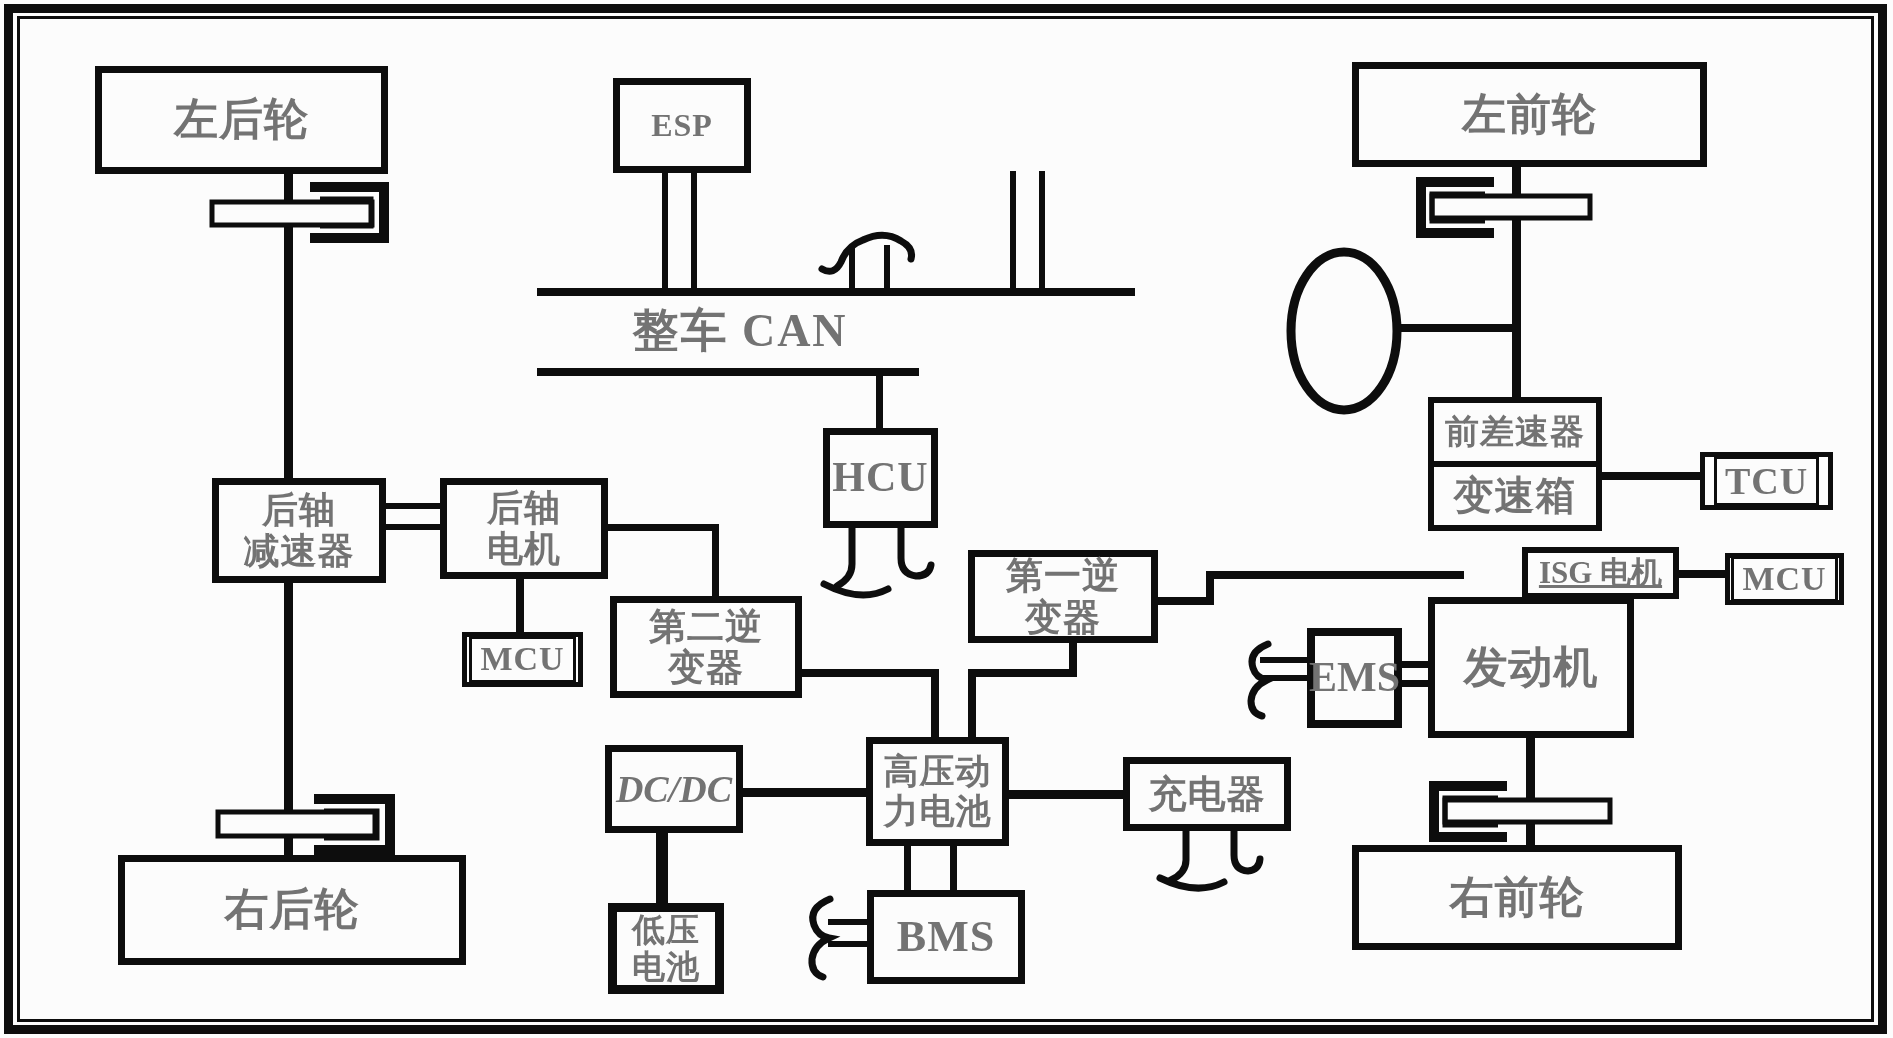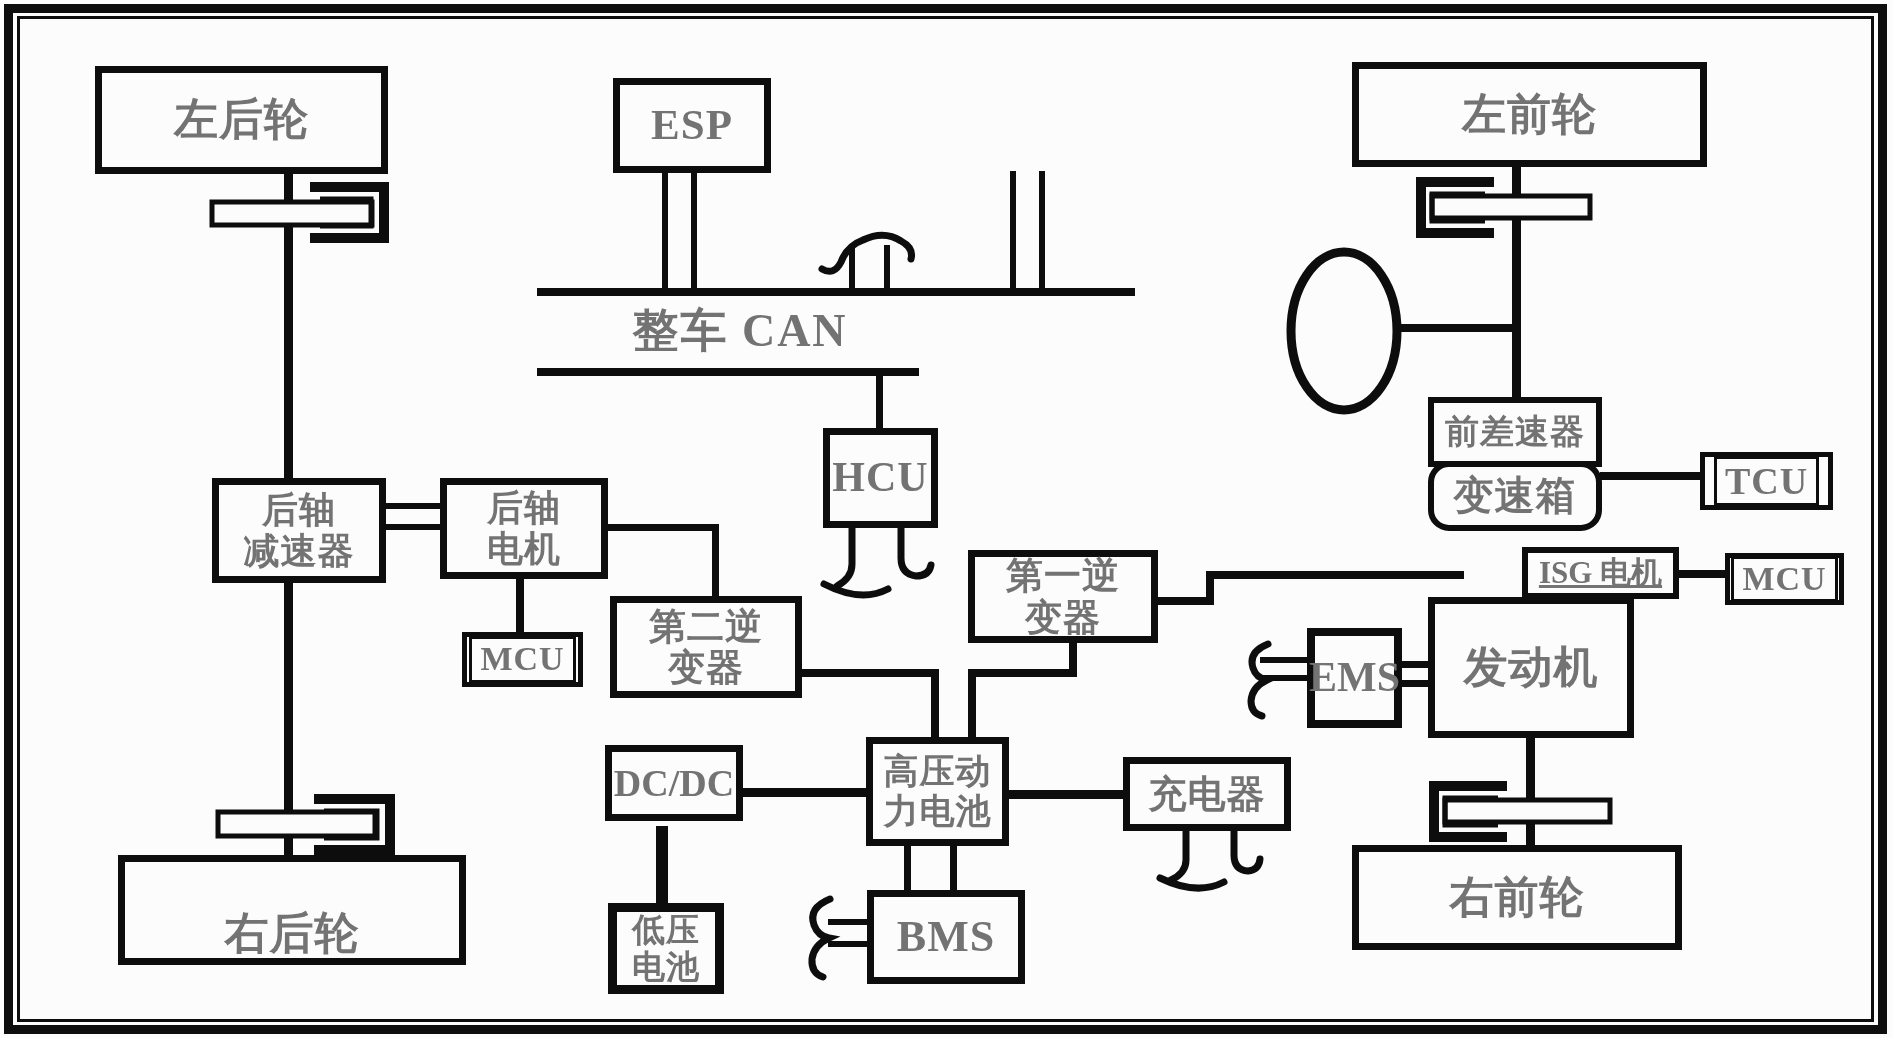--- a/index.html
+++ b/index.html
@@ -136,21 +136,21 @@
 
       <path d="M830 899 Q808 908 814 925 Q818 936 829 938 Q814 945 812 959 Q811 973 823 977"></path>
       <path d="M1268 644 Q1248 652 1253 668 Q1256 678 1267 680 Q1252 687 1251 701 Q1251 713 1262 716"></path>
     </g>
   </svg>
 
   <div class="node" style="left:95px;top:66px;width:293px;height:108px;font-size:44px;">
     <span>左后轮</span>
   </div>
 
-  <div class="node" style="left:613px;top:78px;width:158px;height:95px;font-size:43px;">
+  <div class="node" style="left:613px;top:78px;width:138px;height:95px;font-size:32px;">
     <span>ESP</span>
   </div>
 
 
   <div class="node" style="left:1352px;top:62px;width:355px;height:105px;font-size:44px;">
     <span>左前轮</span>
   </div>
 
   <div class="buslabel" style="left:620px;top:300px;width:240px;height:62px;font-size:46px;">
     <span>整车 CAN</span>
@@ -181,21 +181,21 @@
 
   <div class="node" style="left:968px;top:550px;width:190px;height:93px;font-size:37px;">
     <span>第一逆
 变器</span>
   </div>
 
   <div class="node" style="left:1428px;top:397px;width:174px;height:70px;font-size:34px;border-width:6px;">
     <span>前差速器</span>
   </div>
 
-  <div class="node" style="left:1428px;top:461px;width:174px;height:70px;font-size:40px;border-width:6px;border-radius:21px;">
+  <div class="node" style="left:1428px;top:461px;width:174px;height:70px;font-size:40px;border-width:6px;">
     <span>变速箱</span>
   </div>
 
   <div class="node dbl" style="left:1700px;top:452px;width:133px;height:58px;font-size:38px;">
     <span class="inner">TCU</span>
   </div>
 
   <div class="node" style="left:1522px;top:547px;width:157px;height:52px;font-size:31px;border-width:6px;letter-spacing:0;text-decoration:underline;">
     <span>ISG 电机</span>
   </div>
@@ -205,21 +205,21 @@
   </div>
 
   <div class="node" style="left:1428px;top:597px;width:206px;height:141px;font-size:44px;">
     <span>发动机</span>
   </div>
 
   <div class="node" style="left:1307px;top:628px;width:95px;height:100px;font-size:42px;border-width:8px;letter-spacing:0;">
     <span>EMS</span>
   </div>
 
-  <div class="node" style="left:605px;top:745px;width:138px;height:76px;font-size:38px;letter-spacing:0;">
+  <div class="node" style="left:605px;top:745px;width:138px;height:88px;font-size:38px;letter-spacing:0;font-style:italic;">
     <span>DC/DC</span>
   </div>
 
   <div class="node" style="left:866px;top:737px;width:143px;height:109px;font-size:35px;">
     <span>高压动
 力电池</span>
   </div>
 
   <div class="node" style="left:1123px;top:757px;width:168px;height:74px;font-size:38px;">
     <span>充电器</span>
@@ -227,21 +227,21 @@
 
   <div class="node" style="left:867px;top:890px;width:158px;height:94px;font-size:44px;">
     <span>BMS</span>
   </div>
 
   <div class="node" style="left:608px;top:903px;width:116px;height:91px;font-size:33px;border-width:9px;">
     <span>低压
 电池</span>
   </div>
 
-  <div class="node" style="left:118px;top:855px;width:348px;height:110px;font-size:44px;align-items:flex-end;">
+  <div class="node" style="left:118px;top:855px;width:348px;height:110px;font-size:44px;">
     <span>右后轮</span>
   </div>
 
   <div class="node" style="left:1352px;top:845px;width:330px;height:105px;font-size:44px;">
     <span>右前轮</span>
   </div>
 
 </div>
 
 </body></html>

